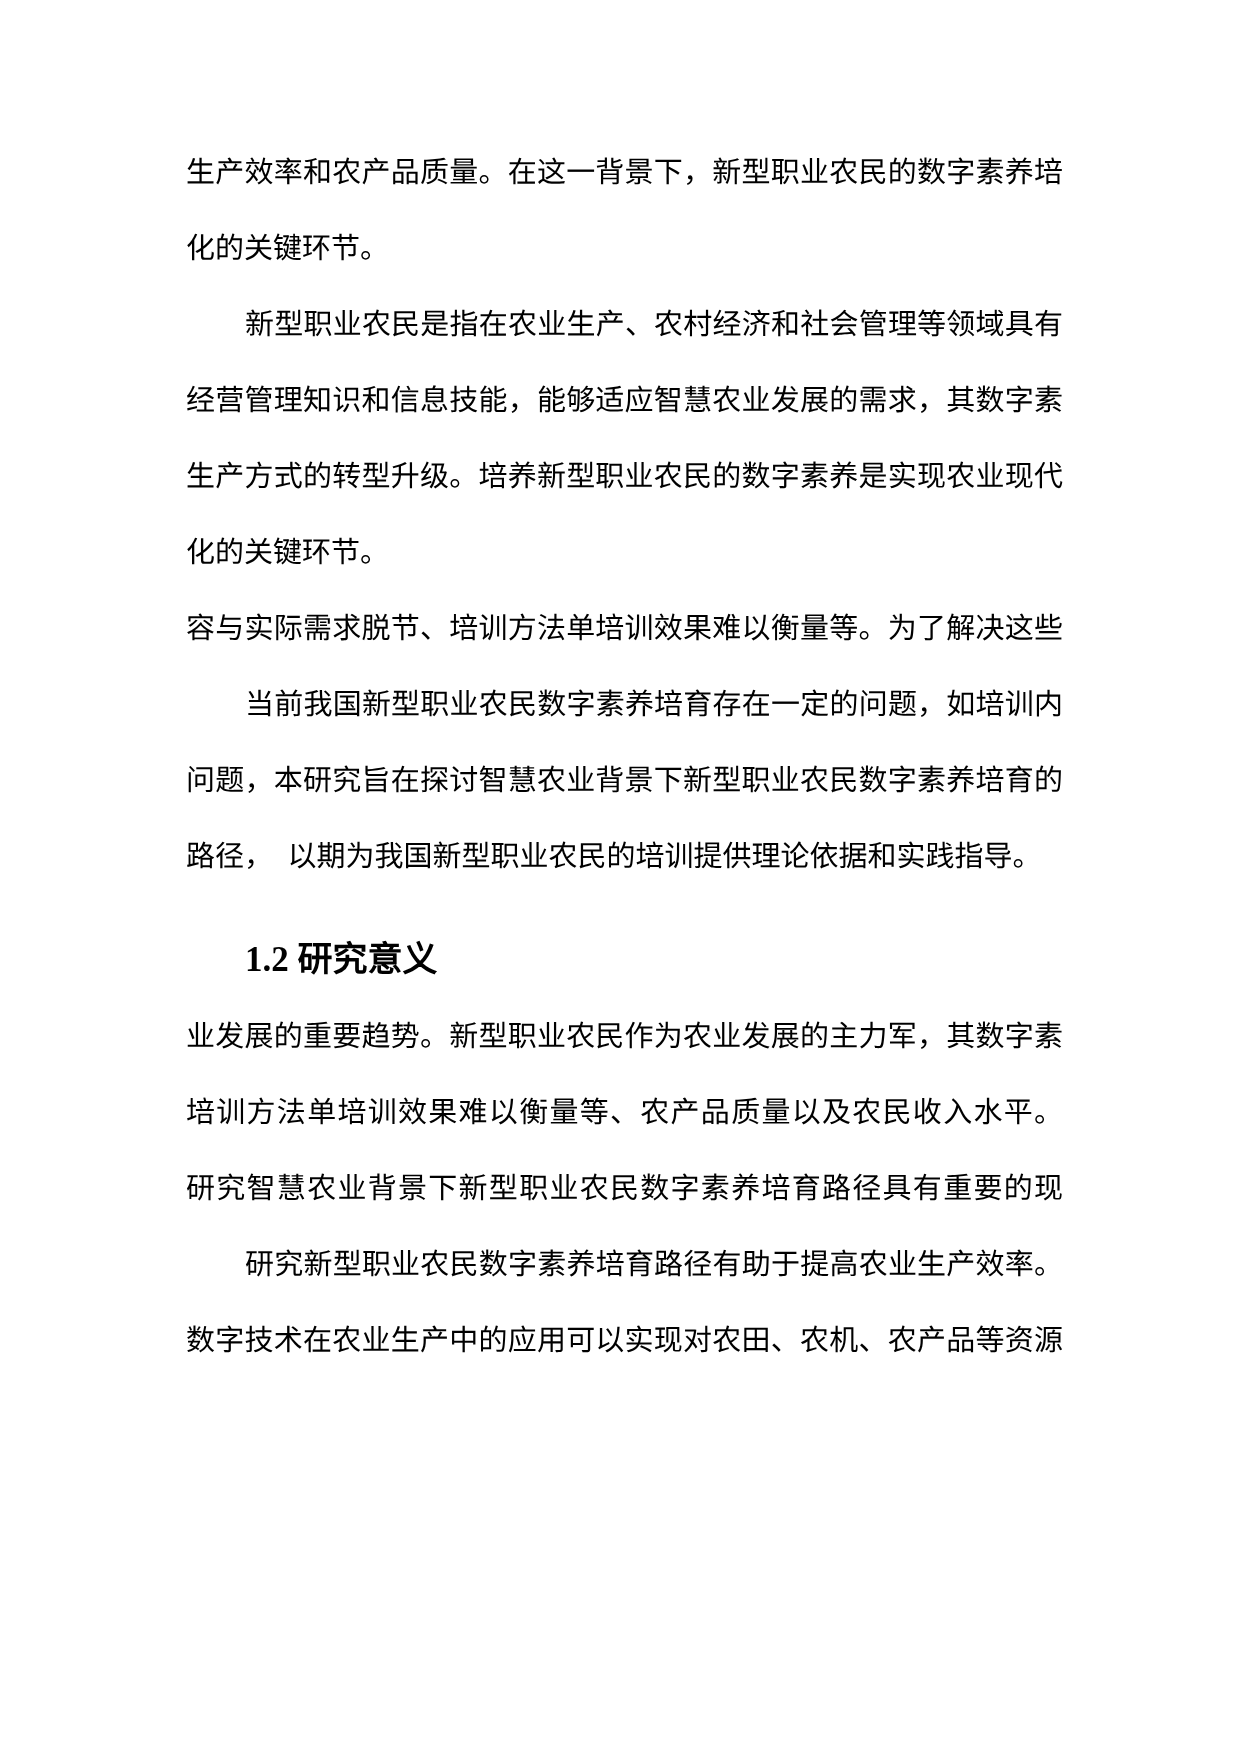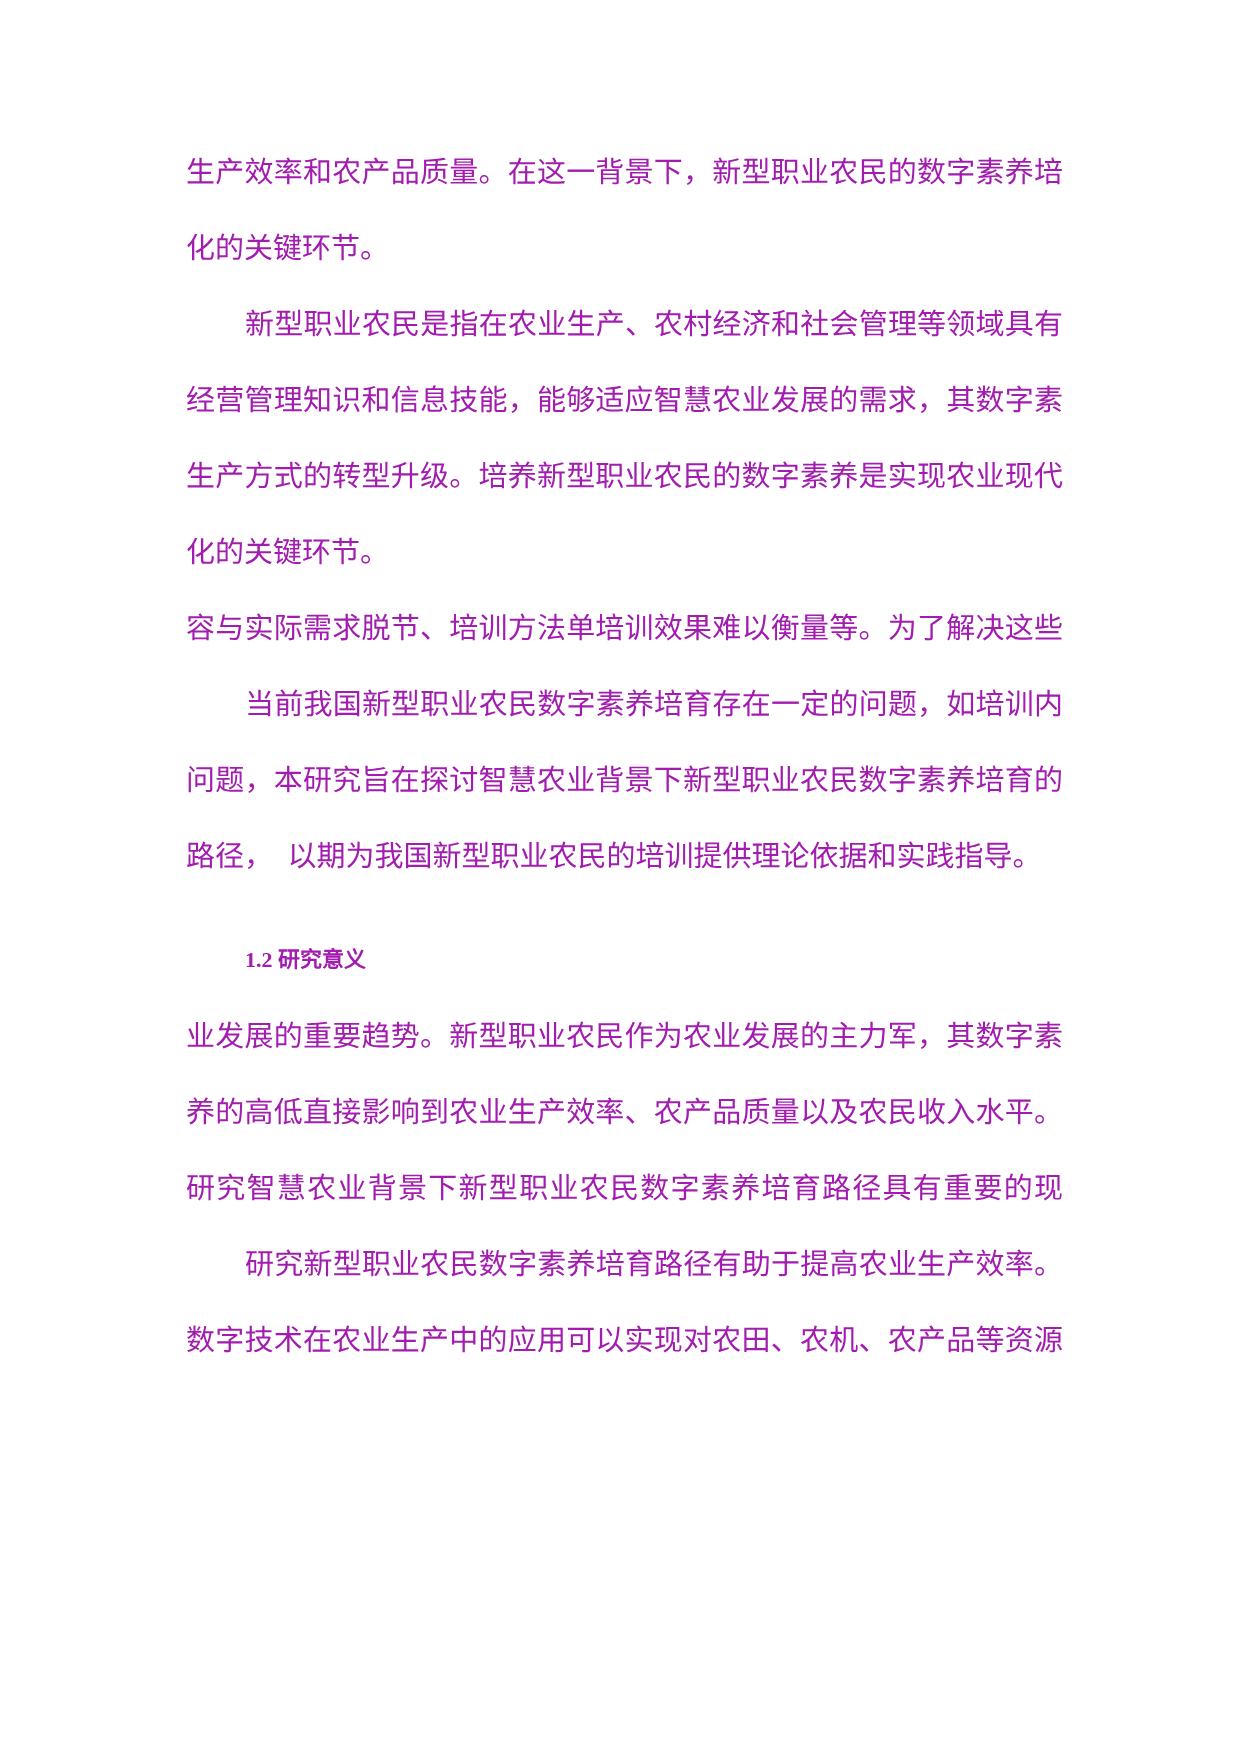--- a/index.html
+++ b/index.html
@@ -5,21 +5,21 @@
   html, body {
     margin: 0;
     padding: 0;
     background: #ffffff;
   }
   .page {
     position: relative;
     width: 1241px;
     height: 1754px;
     background: #ffffff;
-    color: #a21caf;
+    color: #000000;
     font-family: "Liberation Serif", "DejaVu Serif", serif;
     overflow: hidden;
   }
   .content {
     position: absolute;
     left: 186px;
     top: 134px;
     width: 877px;
   }
   .para {
@@ -35,21 +35,21 @@
   }
   .line.fill {
     white-space: normal;
     text-align: justify;
     text-align-last: justify;
   }
   .line.indent {
     text-indent: 59px;
   }
   .heading {
-    font-size: 22px;
+    font-size: 35px;
     font-weight: bold;
     line-height: 76px;
     height: 76px;
     margin: 28px 0 0 0;
     text-indent: 59px;
     white-space: nowrap;
   }
 </style>
 </head>
 <body>
@@ -68,21 +68,21 @@
       </div>
       <div class="para">
         <div class="line fill">容与实际需求脱节、培训方法单培训效果难以衡量等。为了解决这些</div>
         <div class="line fill indent">当前我国新型职业农民数字素养培育存在一定的问题，如培训内</div>
         <div class="line fill">问题，本研究旨在探讨智慧农业背景下新型职业农民数字素养培育的</div>
         <div class="line">路径，　以期为我国新型职业农民的培训提供理论依据和实践指导。</div>
       </div>
       <div class="heading">1.2 研究意义</div>
       <div class="para">
         <div class="line fill">业发展的重要趋势。新型职业农民作为农业发展的主力军，其数字素</div>
-        <div class="line fill">养的高低直接影响到农业生产效率、农产品质量以及农民收入水平。</div>
+        <div class="line fill">培训方法单培训效果难以衡量等、农产品质量以及农民收入水平。</div>
         <div class="line fill">研究智慧农业背景下新型职业农民数字素养培育路径具有重要的现</div>
       </div>
       <div class="para">
         <div class="line fill indent">研究新型职业农民数字素养培育路径有助于提高农业生产效率。</div>
         <div class="line fill">数字技术在农业生产中的应用可以实现对农田、农机、农产品等资源</div>
       </div>
     </div>
 </div>
 
 </body></html>

